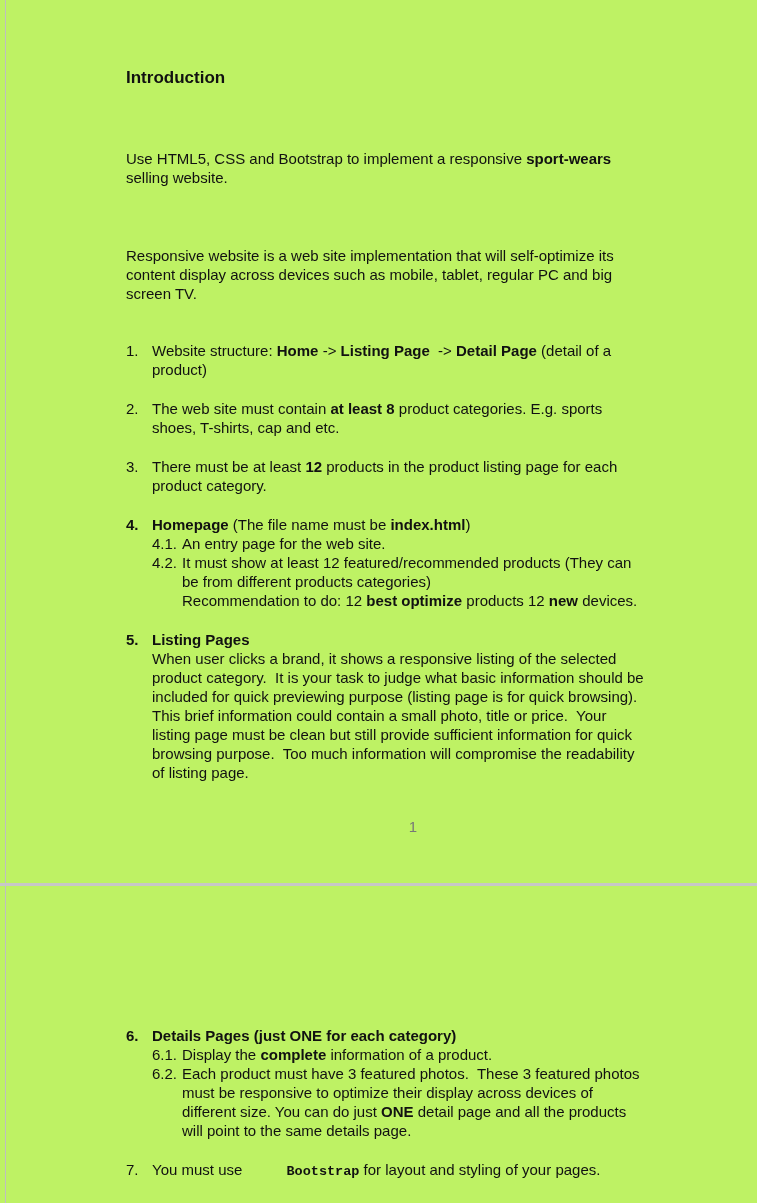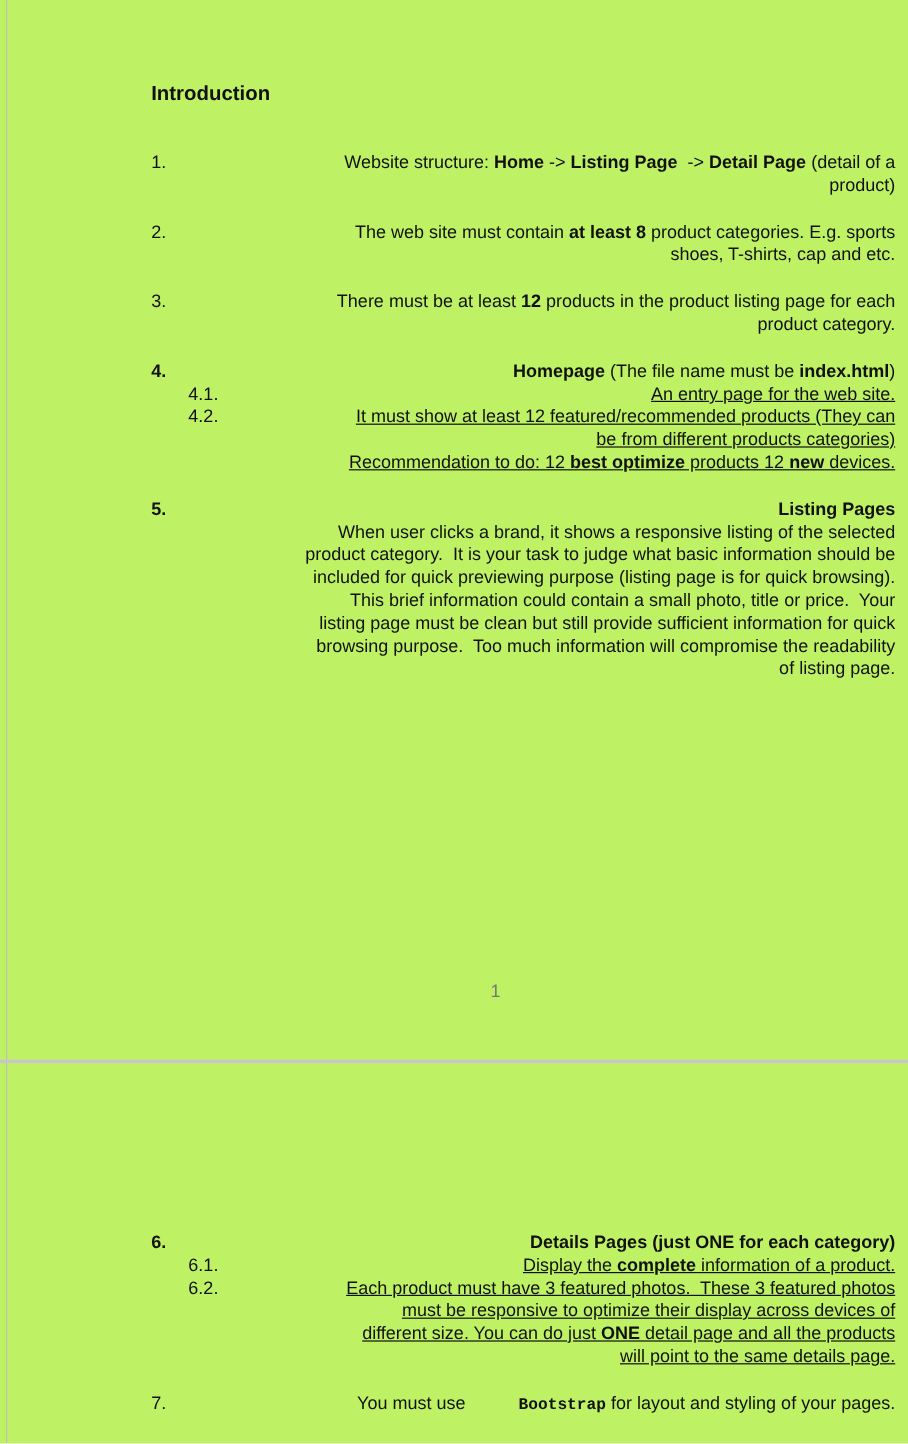--- a/index.html
+++ b/index.html
@@ -32,41 +32,46 @@
   }
   .h-intro{margin-top:30px;}
   .h-req{margin-top:38px;}
   .para{margin:0;}
   .p1{margin-top:23px;}
   .p2{margin-top:21px;}
   .item{display:flex;margin-top:20px;}
   .item:first-child{margin-top:0;}
   .item .num{flex:0 0 26px;}
   .item .num.bnum{font-weight:bold;}
-  .item .itext{flex:1 1 auto;min-width:0;text-align:right;}
+  .item .itext{flex:1 1 auto;min-width:0;}
   .sub{display:flex;}
   .sub .subnum{flex:0 0 30px;}
-  .sub .subtext{flex:1 1 auto;min-width:0;text-decoration:underline;}
+  .sub .subtext{flex:1 1 auto;min-width:0;}
   .b{font-weight:bold;}
   .m{font-family:"Liberation Mono", monospace;font-weight:bold;font-size:13.5px;margin-left:40px;}
   .page-number{
     position:absolute;top:819px;left:413px;
     transform:translateX(-50%);
     font-size:15px;line-height:16px;color:#777777;
   }
 </style>
 </head>
 <body>
 
 <div id="screen">
 
   <div class="page-left-border"></div>
 
   <div class="content" id="page1-content">
     <h1 class="h-intro">Introduction</h1>
+    <p class="para p1"><span>Use HTML5, CSS and Bootstrap to implement a responsive </span><span class="b">sport-wears</span><span>
+selling website.</span></p>
+    <p class="para p2"><span>Responsive website is a web site implementation that will self-optimize its
+content display across devices such as mobile, tablet, regular PC and big
+screen TV.</span></p>
     <div><div class="item"><span class="num">1.</span><div class="itext"><span>Website structure: </span><span class="b">Home</span><span> -&gt; </span><span class="b">Listing Page</span><span>  -&gt; </span><span class="b">Detail Page</span><span> (detail of a
 product)</span></div></div><div class="item"><span class="num">2.</span><div class="itext"><span>The web site must contain </span><span class="b">at least 8</span><span> product categories. E.g. sports
 shoes, T-shirts, cap and etc.</span></div></div><div class="item"><span class="num">3.</span><div class="itext"><span>There must be at least </span><span class="b">12</span><span> products in the product listing page for each
 product category.</span></div></div><div class="item"><span class="num bnum">4.</span><div class="itext"><span class="b">Homepage</span><span> (The file name must be </span><span class="b">index.html</span><span>)</span><div class="sub"><span class="subnum">4.1.</span><div class="subtext"><span>An entry page for the web site.</span></div></div><div class="sub"><span class="subnum">4.2.</span><div class="subtext"><span>It must show at least 12 featured/recommended products (They can
 be from different products categories)
 Recommendation to do: 12 </span><span class="b">best optimize</span><span> products 12 </span><span class="b">new</span><span> devices.</span></div></div></div></div><div class="item"><span class="num bnum">5.</span><div class="itext"><span class="b">Listing Pages</span><span>
 When user clicks a brand, it shows a responsive listing of the selected
 product category.  It is your task to judge what basic information should be
 included for quick previewing purpose (listing page is for quick browsing).
 This brief information could contain a small photo, title or price.  Your

